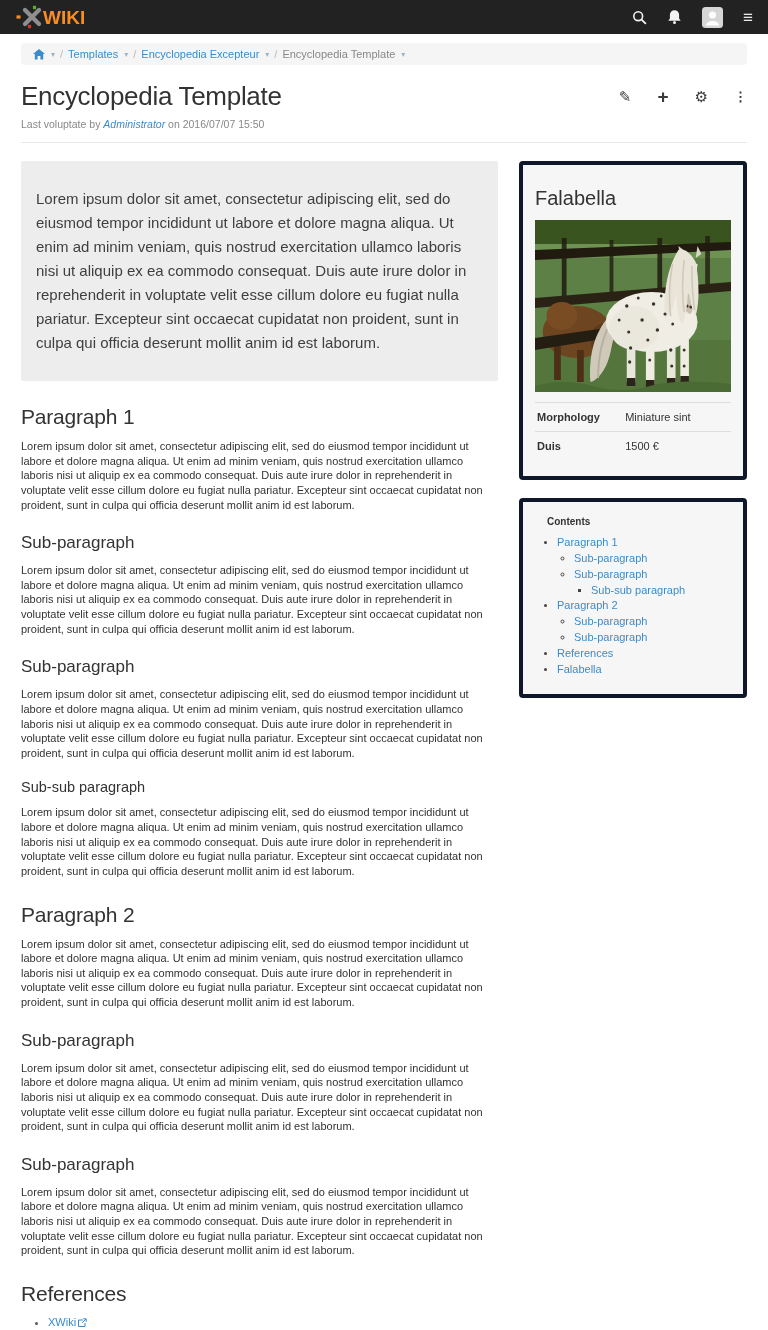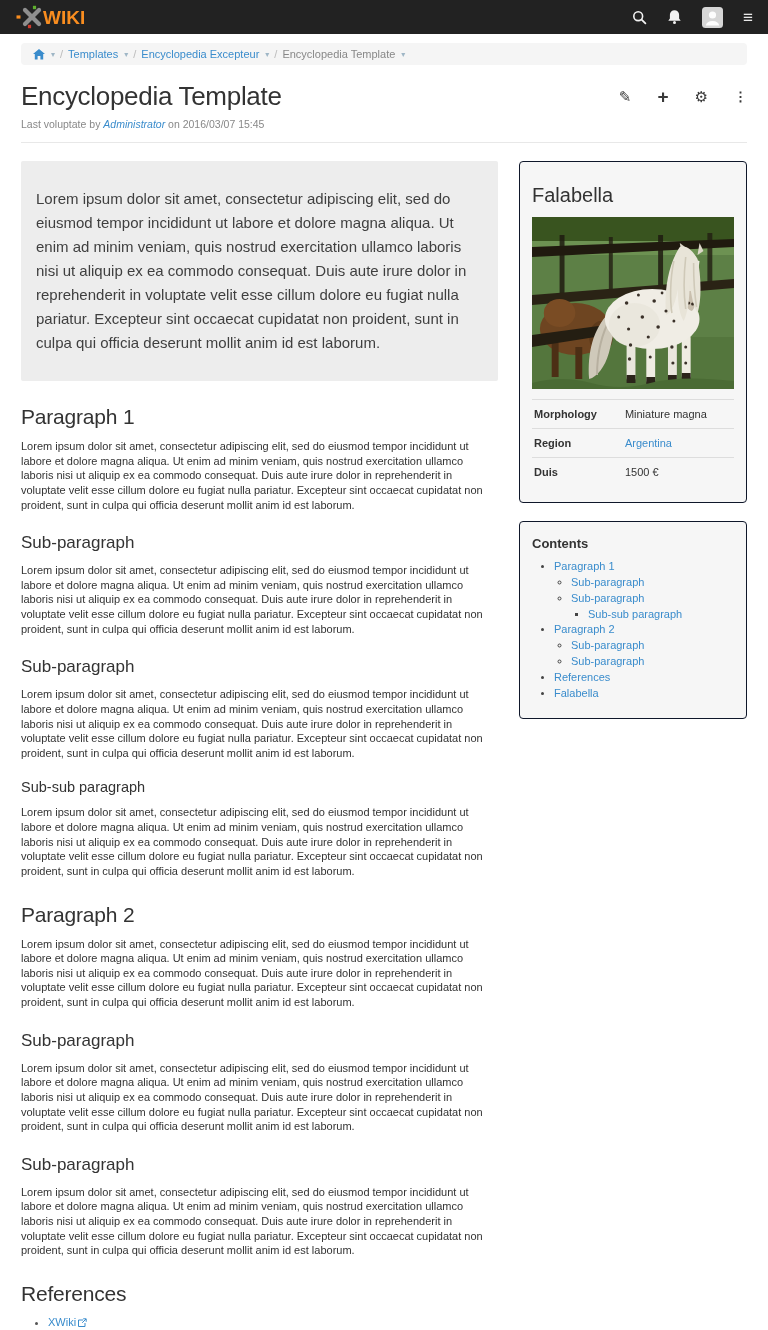--- a/index.html
+++ b/index.html
@@ -68,32 +68,32 @@
   .main-col h3 { font-size:17px; font-weight:400; margin:21px 0 10px; color:#333; }
   .main-col h4 { font-size:14.5px; font-weight:400; margin:19px 0 10px; color:#333; }
   .main-col p  { font-size:11px; line-height:1.33; margin:0 0 10px; color:#333; }
   .ref-list { margin:2px 0 6px; padding-left:27px; font-size:11px; }
   .ref-list li { margin-bottom:0; color:#555; }
   .ref-list a { color:#3a8ccc; text-decoration:none; }
   .ext-ico { display:inline-block; vertical-align:-1px; margin-left:2px; }
 
   
   .panel {
-    background:#f6f6f6; border:1px solid #0f172a; border-radius:4px;
+    background:#f6f6f6; border:4px solid #0f172a; border-radius:4px;
     padding:12px 12px 16px; margin-bottom:18px;
   }
   .infobox-title { font-size:20px; font-weight:400; margin:10px 0 10px; color:#333; }
   .horse-figure { width:100%; height:172px; display:block; border:0; }
   .infobox-table { width:100%; border-collapse:collapse; font-size:11px; margin-top:10px; }
   .infobox-table tr { border-top:1px solid #ddd;margin-left:20px; }
   .infobox-table th { text-align:left; font-weight:bold; color:#333; padding:8px 2px; width:45%; }
   .infobox-table td { padding:8px 2px; color:#333; }
   .infobox-table a { color:#3a8ccc; text-decoration:none; }
 
-  .contents-title { font-size:13px; font-weight:bold; color:#333; margin:2px 0 8px; }
+  .contents-title { font-size:10px; font-weight:bold; color:#333; margin:2px 12px 8px; }
   .toc ul { margin:0; padding-left:17px; font-size:11px; line-height:1.35; }
   .toc > ul { padding-left:22px; }
   .toc li { margin:1px 0; }
   .toc-l1 { list-style-type:disc; }
   .toc-l2 { list-style-type:circle; }
   .toc-l3 { list-style-type:square; }
   .toc a { color:#3a8ccc; text-decoration:none; }
   .toc li::marker { color:#444; font-size:10px; }
 </style>
 </head>
@@ -158,21 +158,21 @@
   <div class="page-actions">
     <span class="action-icon icon-pencil">✎</span>
     <span class="action-icon icon-plus">+</span>
     <span class="action-icon icon-gear">⚙</span>
     <span class="action-icon icon-kebab">⋮</span>
   </div>
 </div>
 <div class="doc-modified">
   <span>Last voluptate by</span>
   <a href="#">Administrator</a>
-  <span>on 2016/03/07 15:45</span>
+  <span>on 2016/07/07 15:50</span>
 </div>
 <hr class="head-divider">
 
 <div class="layout">
 
   <div class="main-col">
 
     <div class="lead-box">Lorem ipsum dolor sit amet, consectetur adipiscing elit, sed do eiusmod tempor incididunt ut labore et dolore magna aliqua. Ut enim ad minim veniam, quis nostrud exercitation ullamco laboris nisi ut aliquip ex ea commodo consequat. Duis aute irure dolor in reprehenderit in voluptate velit esse cillum dolore eu fugiat nulla pariatur. Excepteur sint occaecat cupidatat non proident, sunt in culpa qui officia deserunt mollit anim id est laborum.</div>
 
     <h2 id="HParagraph1">Paragraph 1</h2>
@@ -284,25 +284,21 @@
             <circle cx="132" cy="76" r="1.4"></circle>
         </g>
 
         <path d="M0 166 Q30 158 60 166 T120 166 T205 164 V172 H0 z" fill="#4a6b34"></path>
       </svg>
 
       <table class="infobox-table">
         <tbody>
           <tr>
             <th>Morphology</th>
-            <td>Miniature magna</td>
-          </tr>
-          <tr>
-            <th>Region</th>
-            <td><a href="#">Argentina</a></td>
+            <td>Miniature sint</td>
           </tr>
           <tr>
             <th>Duis</th>
             <td>1500 €</td>
           </tr>
         </tbody>
       </table>
     </div>
 
     <div class="panel">

